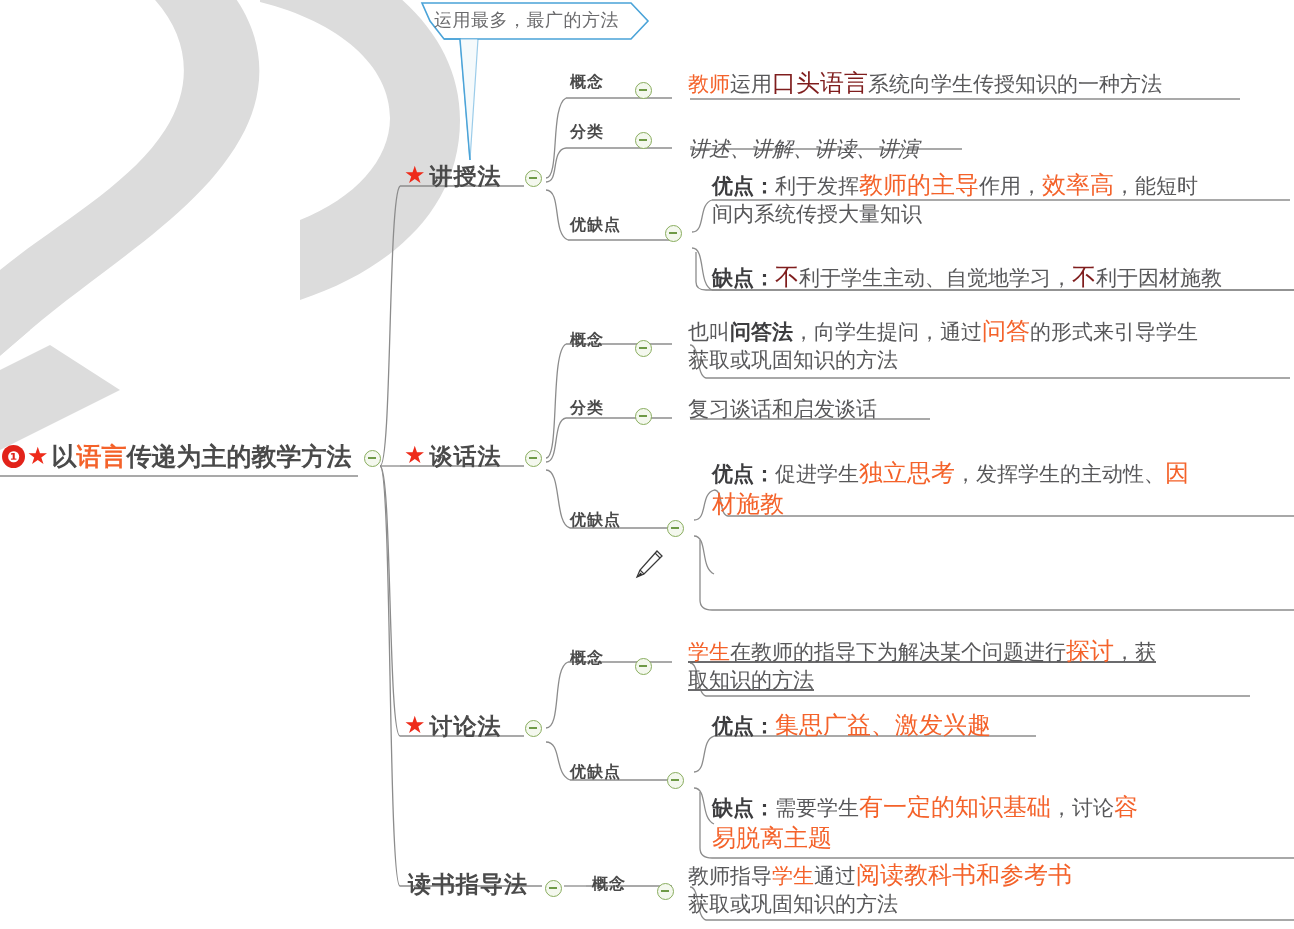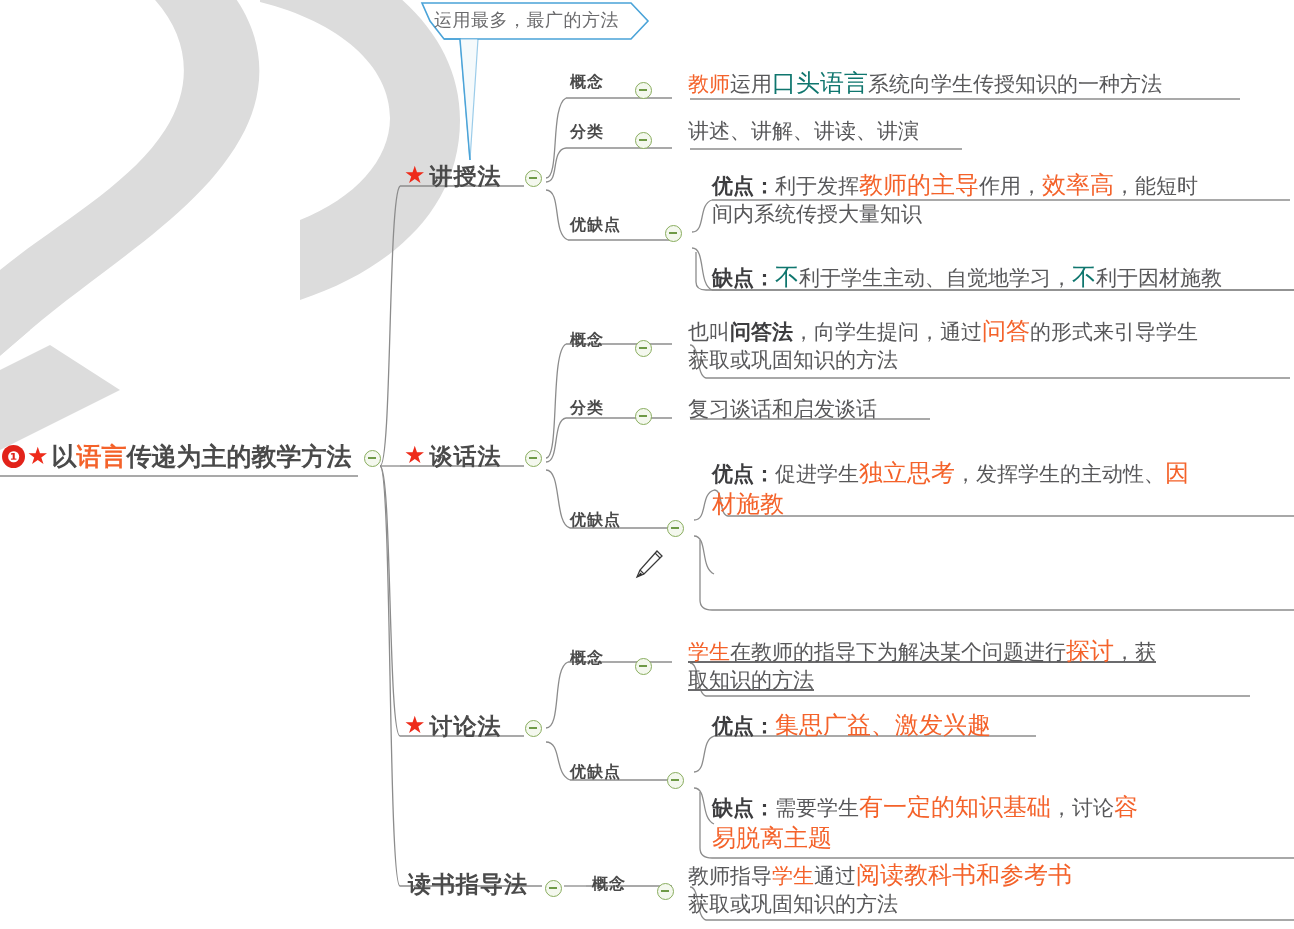--- a/index.html
+++ b/index.html
@@ -35,21 +35,21 @@
   .node {
     position: absolute;
     white-space: nowrap;
     line-height: 1.28;
   }
   .node.wrap { white-space: normal; }
 
   .t-dark   { color: #4a4a4a; }
   .t-grey   { color: #58585a; }
   .t-orange { color: #f4622a; }
-  .t-red    { color: #0f766e; }
+  .t-red    { color: #7f1d1d; }
 
   
   #root-node {
     font-size: 25px;
     font-weight: bold;
     letter-spacing: 0px;
   }
   .num-badge {
     display: inline-block;
     width: 23px; height: 23px;
@@ -239,21 +239,21 @@
   <div class="toggle" style="left:525px; top:170px;"></div>
 
   <div class="node cat-label" style="left:570px; top:72px;">概念</div>
   <div class="toggle" style="left:635px; top:82px;"></div>
   <div class="node content" style="left:688px; top:68px;">
     <span class="t-orange">教师</span><span class="t-grey">运用</span><span class="t-red big">口头语言</span><span class="t-grey">系统向学生传授知识的一种方法</span>
   </div>
 
   <div class="node cat-label" style="left:570px; top:122px;">分类</div>
   <div class="toggle" style="left:635px; top:132px;"></div>
-  <div class="node content" style="left:688px; top:118px;">
+  <div class="node content" style="left:688px; top:136px;font-style:italic;">
     <span class="t-grey">讲述、讲解、讲读、讲演</span>
   </div>
 
   <div class="node cat-label" style="left:570px; top:215px;">优缺点</div>
   <div class="toggle" style="left:665px; top:225px;"></div>
 
   <div class="node wrap content" style="left:712px; top:170px; width:560px;">
     <span class="prefix">优点：</span><span class="t-grey">利于发挥</span><span class="t-orange big">教师的主导</span><span class="t-grey">作用，</span><span class="t-orange big">效率高</span><span class="t-grey">，能短时</span><br><span class="t-grey">间内系统传授大量知识</span>
   </div>
 

